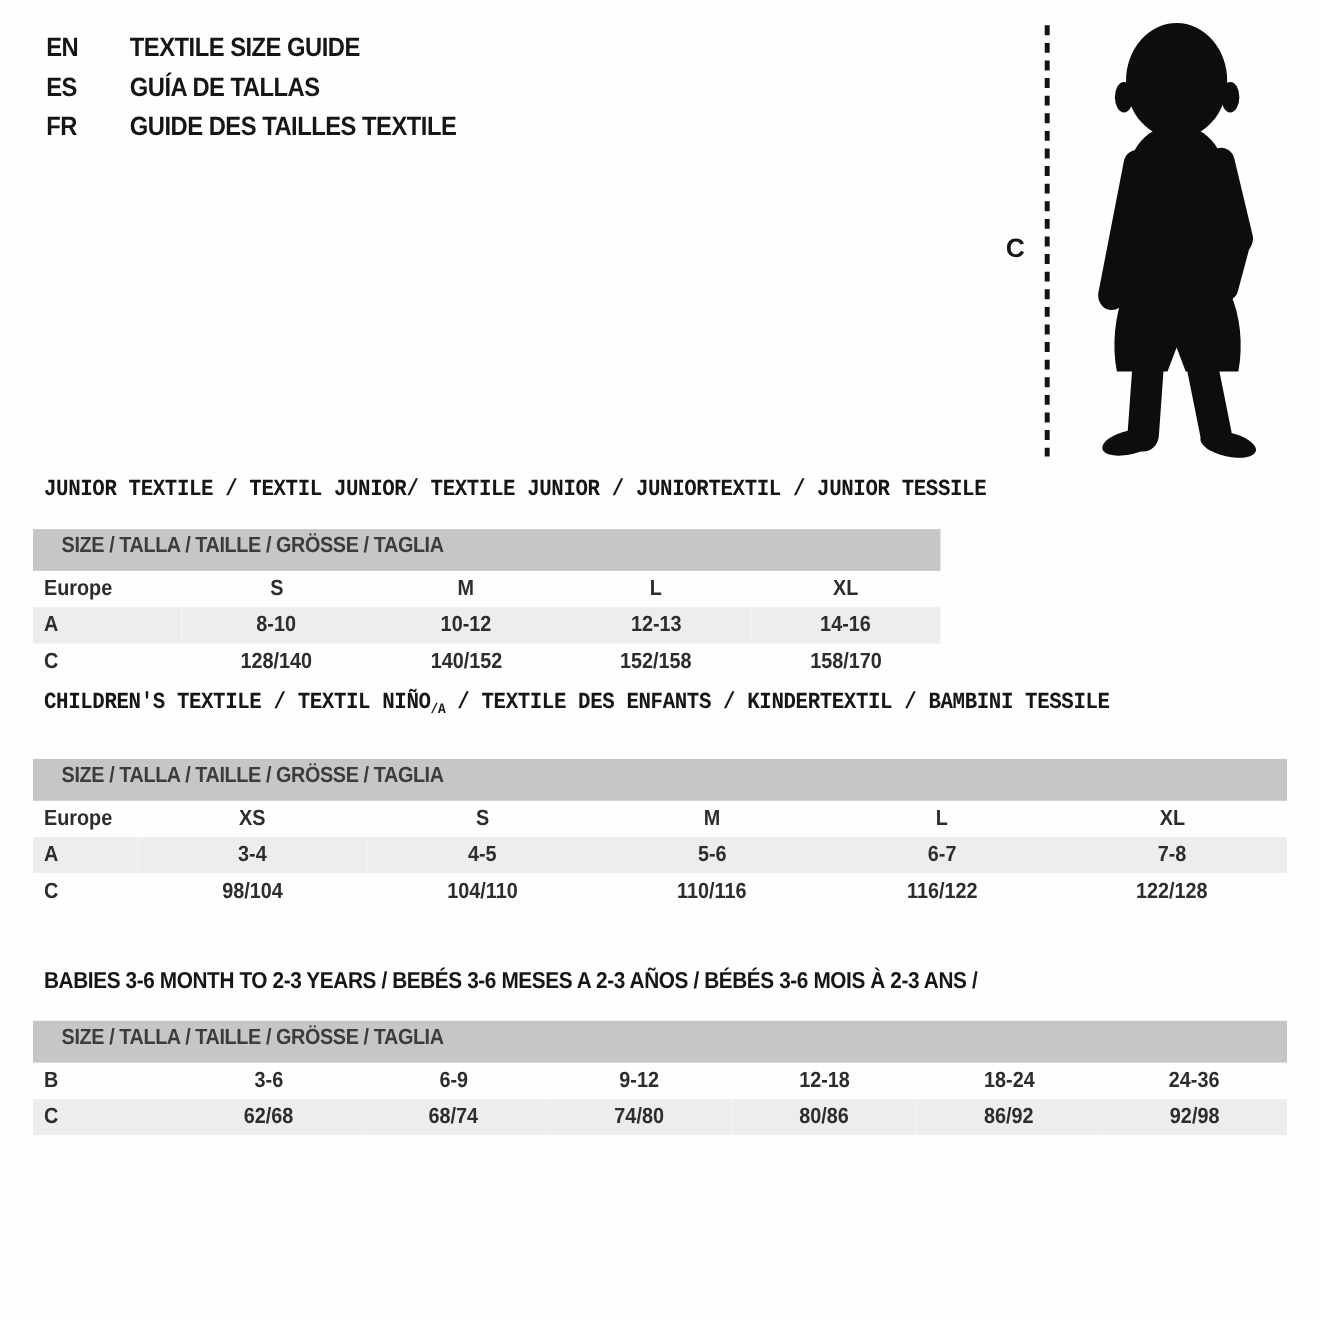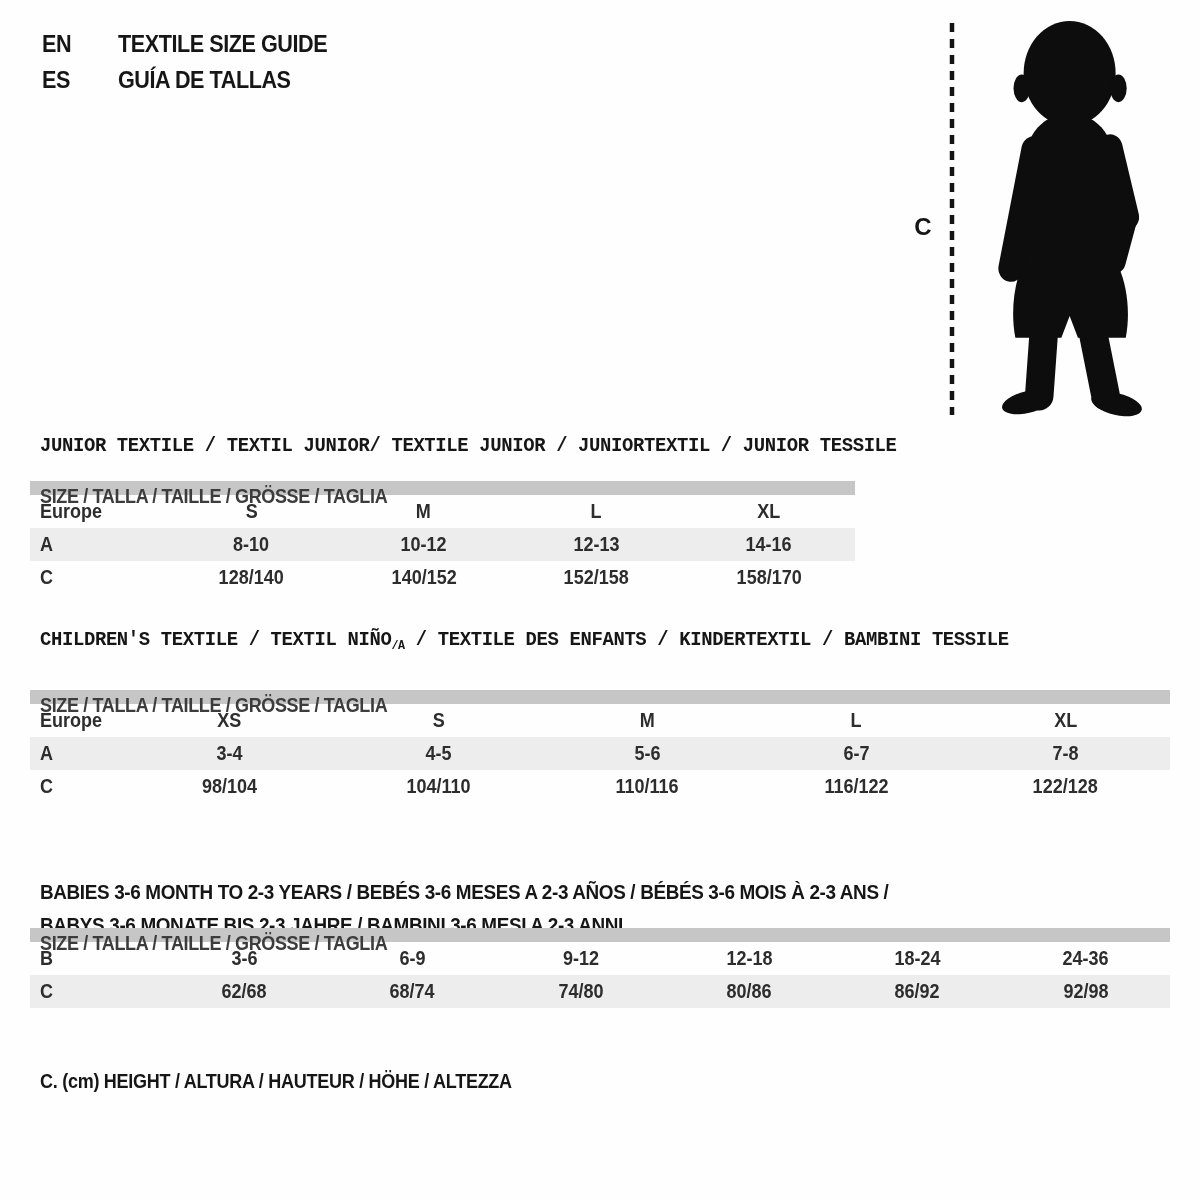--- a/index.html
+++ b/index.html
@@ -28,21 +28,21 @@
   .sec-title { position:absolute; left:40px; font-weight:bold; font-size:21px;
     letter-spacing:-0.4px; color:#161616; white-space:nowrap;font-family:Liberation Mono, monospace; }
   .sub { font-size:13px; vertical-align:-4px; }
   .babies-title { position:absolute; left:40px; font-weight:bold; font-size:21px;
     letter-spacing:-0.4px; color:#161616;margin-top:30px; }
   .babies-title .tl { display:block; height:33px; line-height:33px; }
 
   
   .size-wrap { position:absolute; left:30px; }
   .size-bar { background:var(--bar-bg, #c6c6c7); color:#3c3c3c; font-weight:bold;
-    font-size:20px; height:14px; line-height:31px; padding-left:10px;
+    font-size:20px; height:38px; line-height:31px; padding-left:26px;
     letter-spacing:-0.4px; }
   table.size-table { width:100%; border-collapse:collapse; font-weight:bold;
     font-size:20px; color:#2d2d2d; table-layout:fixed; }
   table.size-table td { height:33px; text-align:center; padding:0; overflow:hidden; }
   table.size-table td.lab { text-align:left; padding-left:10px;margin-top:12px; }
   tr.stripe { background:var(--stripe-bg, #ededee); }
 
   
   .legend { position:absolute; left:40px; top:1064px; font-weight:bold;
     font-size:20px; letter-spacing:-0.3px; color:#161616; }
@@ -54,20 +54,24 @@
 <div id="canvas">
 
   <div class="langs">
     <div class="lang-row">
       <span class="lang-code"><span class="cx ol">EN</span></span>
       <span class="cx ol">TEXTILE SIZE GUIDE</span>
     </div>
     <div class="lang-row">
       <span class="lang-code"><span class="cx ol">ES</span></span>
       <span class="cx ol">GUÍA DE TALLAS</span>
+    </div>
+    <div class="lang-row">
+      <span class="lang-code"><span class="cx ol">FR</span></span>
+      <span class="cx ol">GUIDE DES TAILLES TEXTILE</span>
     </div>
   </div>
 
   <div class="c-label">C</div>
   <svg class="figure-svg" width="275" height="405" viewBox="0 0 275 405" aria-hidden="true">
     <line x1="47" y1="8" x2="47" y2="400" stroke="#141414" stroke-width="4.5" stroke-dasharray="9 7"></line>
     <g transform="translate(80,4) scale(0.92,0.99)" fill="#0d0d0d" stroke="none">
       <ellipse cx="92" cy="55" rx="50" ry="53"></ellipse>
       <ellipse cx="40" cy="70" rx="9" ry="14"></ellipse>
       <ellipse cx="145" cy="70" rx="9" ry="14"></ellipse>
@@ -164,21 +168,20 @@
         <td><span class="cx">110/116</span></td>
         <td><span class="cx">116/122</span></td>
         <td><span class="cx">122/128</span></td>
       </tr>
     </tbody>
       </table>
   </div>
 
   <div class="babies-title" style="top:845px">
     <span class="tl"><span class="cx ol">BABIES 3-6 MONTH TO 2-3 YEARS / BEBÉS 3-6 MESES A 2-3 AÑOS / BÉBÉS 3-6 MOIS À 2-3 ANS /</span></span>
-    <span class="tl"><span class="cx ol">BABYS 3-6 MONATE BIS 2-3 JAHRE / BAMBINI 3-6 MESI A 2-3 ANNI</span></span>
   </div>
   <div class="size-wrap" style="top:928px; width:1140px">
     <div class="size-bar">
       <span class="cx ol">SIZE / TALLA / TAILLE / GRÖSSE / TAGLIA</span>
     </div>
     <table class="size-table">
       <colgroup>
           <col style="width:130px">
           <col>
           <col>
@@ -204,16 +207,15 @@
         <td><span class="cx">74/80</span></td>
         <td><span class="cx">80/86</span></td>
         <td><span class="cx">86/92</span></td>
         <td><span class="cx">92/98</span></td>
       </tr>
     </tbody>
       </table>
   </div>
 
   <div class="legend">
-    <div class="legend-line"><span class="cx ol">C. (cm) HEIGHT / ALTURA / HAUTEUR / HÖHE / ALTEZZA</span></div>
   </div>
 
 </div>
 
 </body></html>

